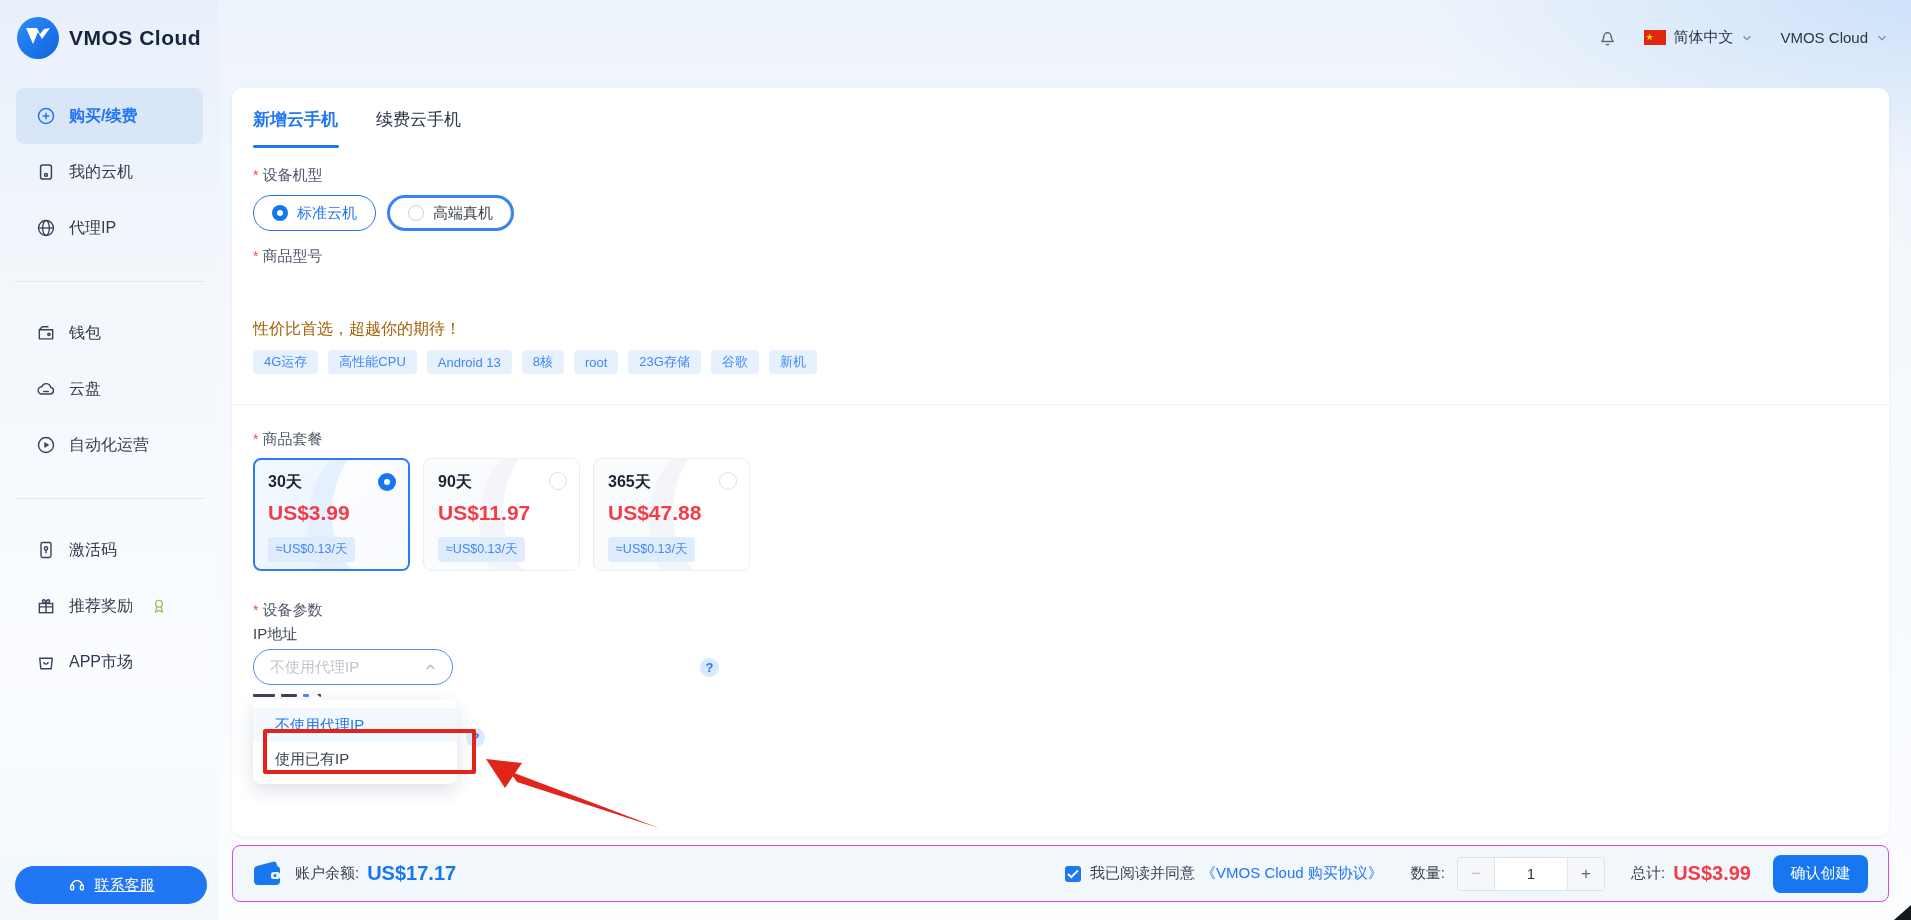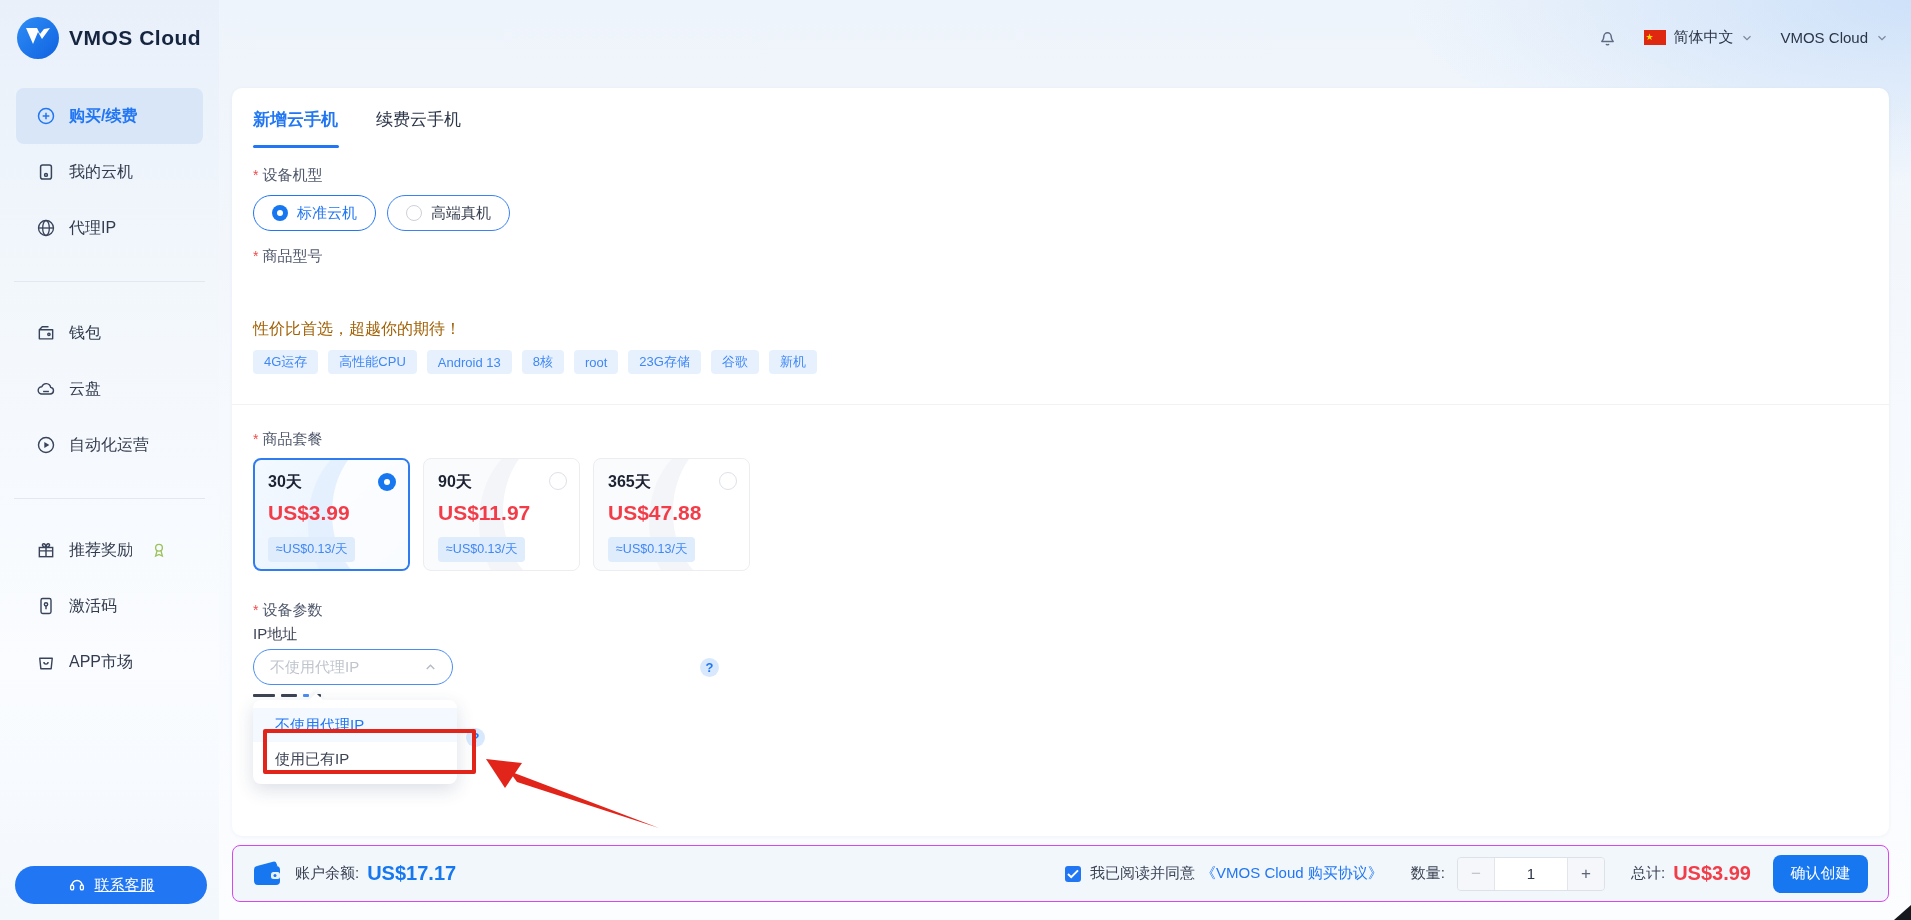--- a/index.html
+++ b/index.html
@@ -61,21 +61,21 @@
 
   .tab { font-size:17px; color:#2b3547; cursor:pointer; }
   .tab.active { color:#2176f3; font-weight:bold; }
   .tab-underline { position:absolute; left:21px; top:57px; width:86px; height:3px; border-radius:2px; background:#2176f3; }
 
   .field-label { font-size:15px; color:#50586b; }
   .req { color:#f04a4a; margin-right:4px; font-size:14px; }
 
   .pill-row { display:flex; gap:11px; }
   .pill {
-    height:36px; border:1px solid #3b82f6; border-radius:18px; background:#fff;
+    height:36px; border:3px solid #3b82f6; border-radius:18px; background:#fff;
     display:flex; align-items:center; gap:9px; padding:0 18px; font-size:15px; color:#3c4353; cursor:pointer;
   }
   .pill.selected { border:1.5px solid #2176f3; color:#2176f3; }
   .pill.disabled { color:#bfc4cd; cursor:not-allowed; }
   .rdo { width:16px; height:16px; border-radius:50%; border:1.5px solid #ccd1d9; background:#fff; position:relative; flex:0 0 auto; }
   .rdo.on { border:none; background:#1677f0; }
   .rdo.on::after { content:""; position:absolute; left:5px; top:5px; width:6px; height:6px; border-radius:50%; background:#fff; }
 
   .promo { font-size:16px; font-weight:500; color:#a16207; }
 
@@ -219,37 +219,37 @@
           <circle cx="12" cy="12" r="9"></circle>
           <path d="M10 8.5l6 3.5-6 3.5z" fill="currentColor" stroke="none"></path>
         </svg>
       <span>自动化运营</span>
     </div>
 
     <div class="side-divider"></div>
 
     <div class="side-item">
       <svg class="ic" viewBox="0 0 24 24" fill="none" stroke="currentColor" stroke-width="1.7">
+          <rect x="6" y="3" width="12" height="18" rx="2"></rect>
+          <circle cx="12" cy="10" r="2"></circle>
+          <path d="M12 12v4"></path>
+        </svg>
+      <span>激活码</span>
+    </div>
+    <div class="side-item">
+      <svg class="ic" viewBox="0 0 24 24" fill="none" stroke="currentColor" stroke-width="1.7">
           <rect x="4" y="9" width="16" height="11"></rect>
           <path d="M12 9v11M4 13h16"></path>
           <path d="M12 9c-4.5 0-5.5-4.5-2.7-4.5C11.5 4.5 12 9 12 9zm0 0c4.5 0 5.5-4.5 2.7-4.5C12.5 4.5 12 9 12 9z"></path>
         </svg>
       <span>推荐奖励</span>
       <svg class="medal" viewBox="0 0 24 24" fill="none" stroke="currentColor" stroke-width="1.8">
           <circle cx="12" cy="9" r="4.5"></circle>
           <path d="M9.5 12.5L7.5 20l4.5-2 4.5 2-2-7.5"></path>
         </svg>
-    </div>
-    <div class="side-item">
-      <svg class="ic" viewBox="0 0 24 24" fill="none" stroke="currentColor" stroke-width="1.7">
-          <rect x="6" y="3" width="12" height="18" rx="2"></rect>
-          <circle cx="12" cy="10" r="2"></circle>
-          <path d="M12 12v4"></path>
-        </svg>
-      <span>激活码</span>
     </div>
     <div class="side-item">
       <svg class="ic" viewBox="0 0 24 24" fill="none" stroke="currentColor" stroke-width="1.7">
           <path d="M4.5 7.5h15L18.2 20H5.8L4.5 7.5z" stroke-linejoin="round"></path>
           <path d="M9.5 12a2.5 2.5 0 0 0 5 0"></path>
         </svg>
       <span>APP市场</span>
     </div>
   </div>
 

